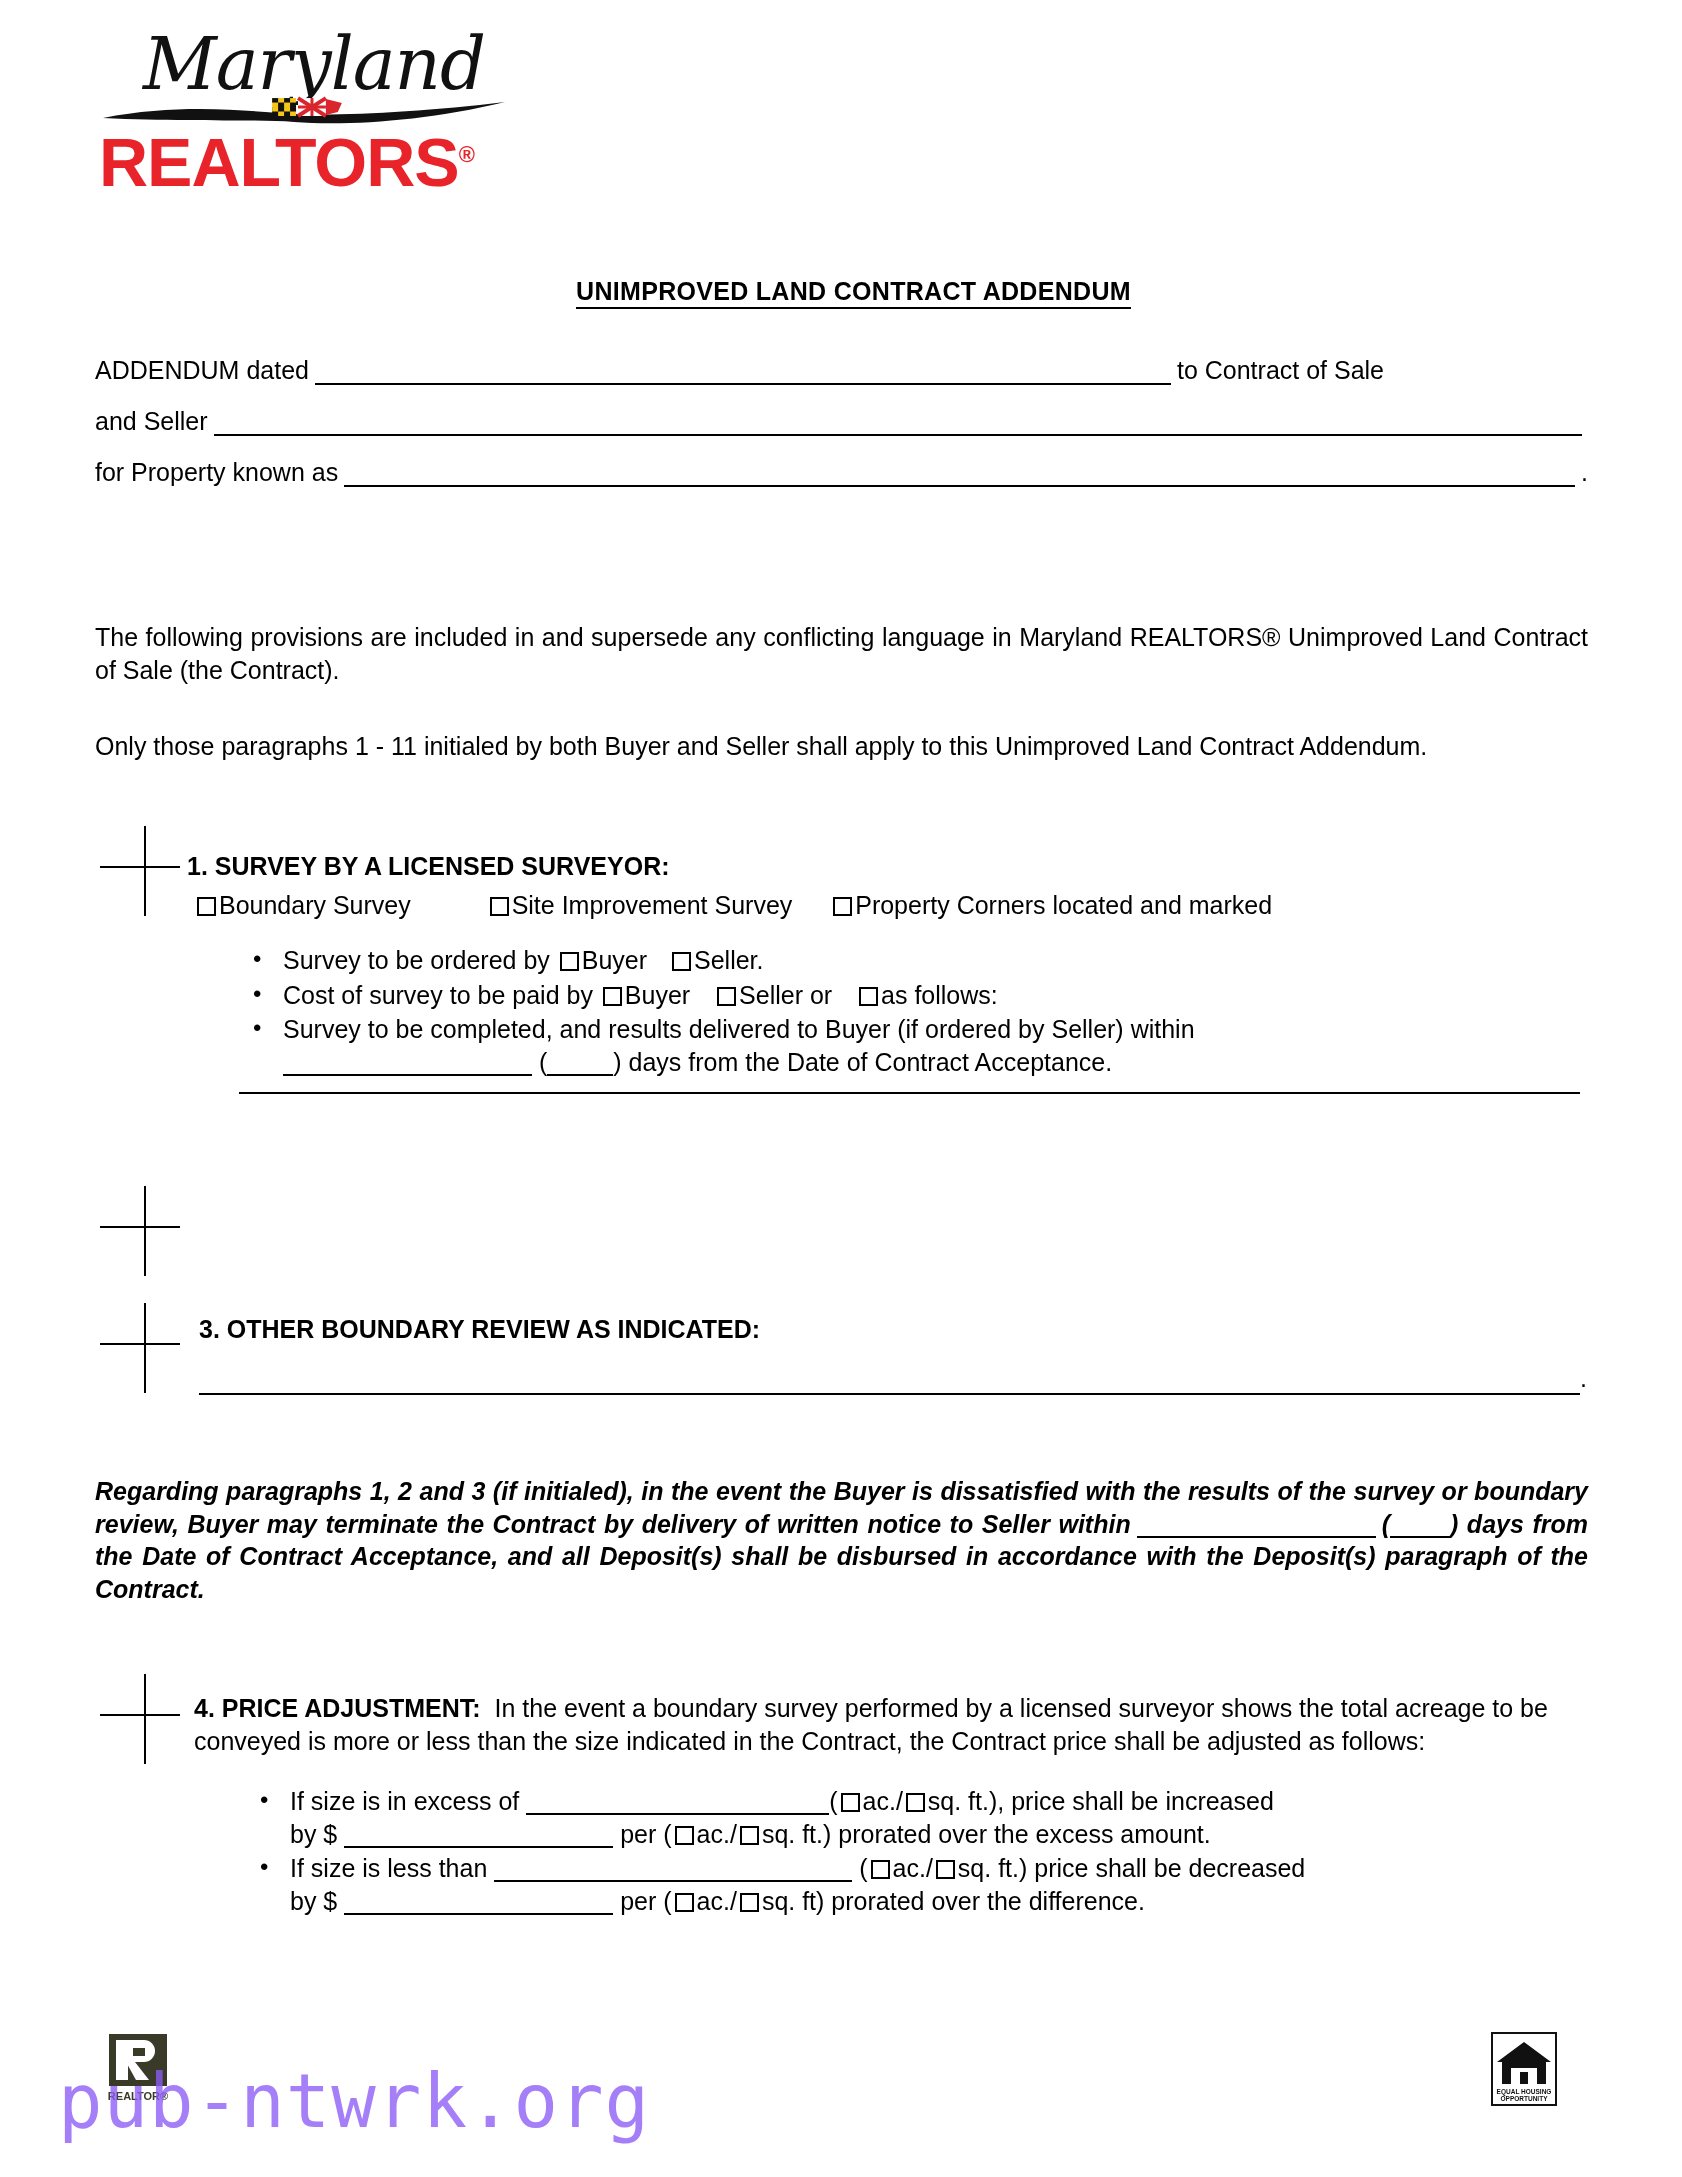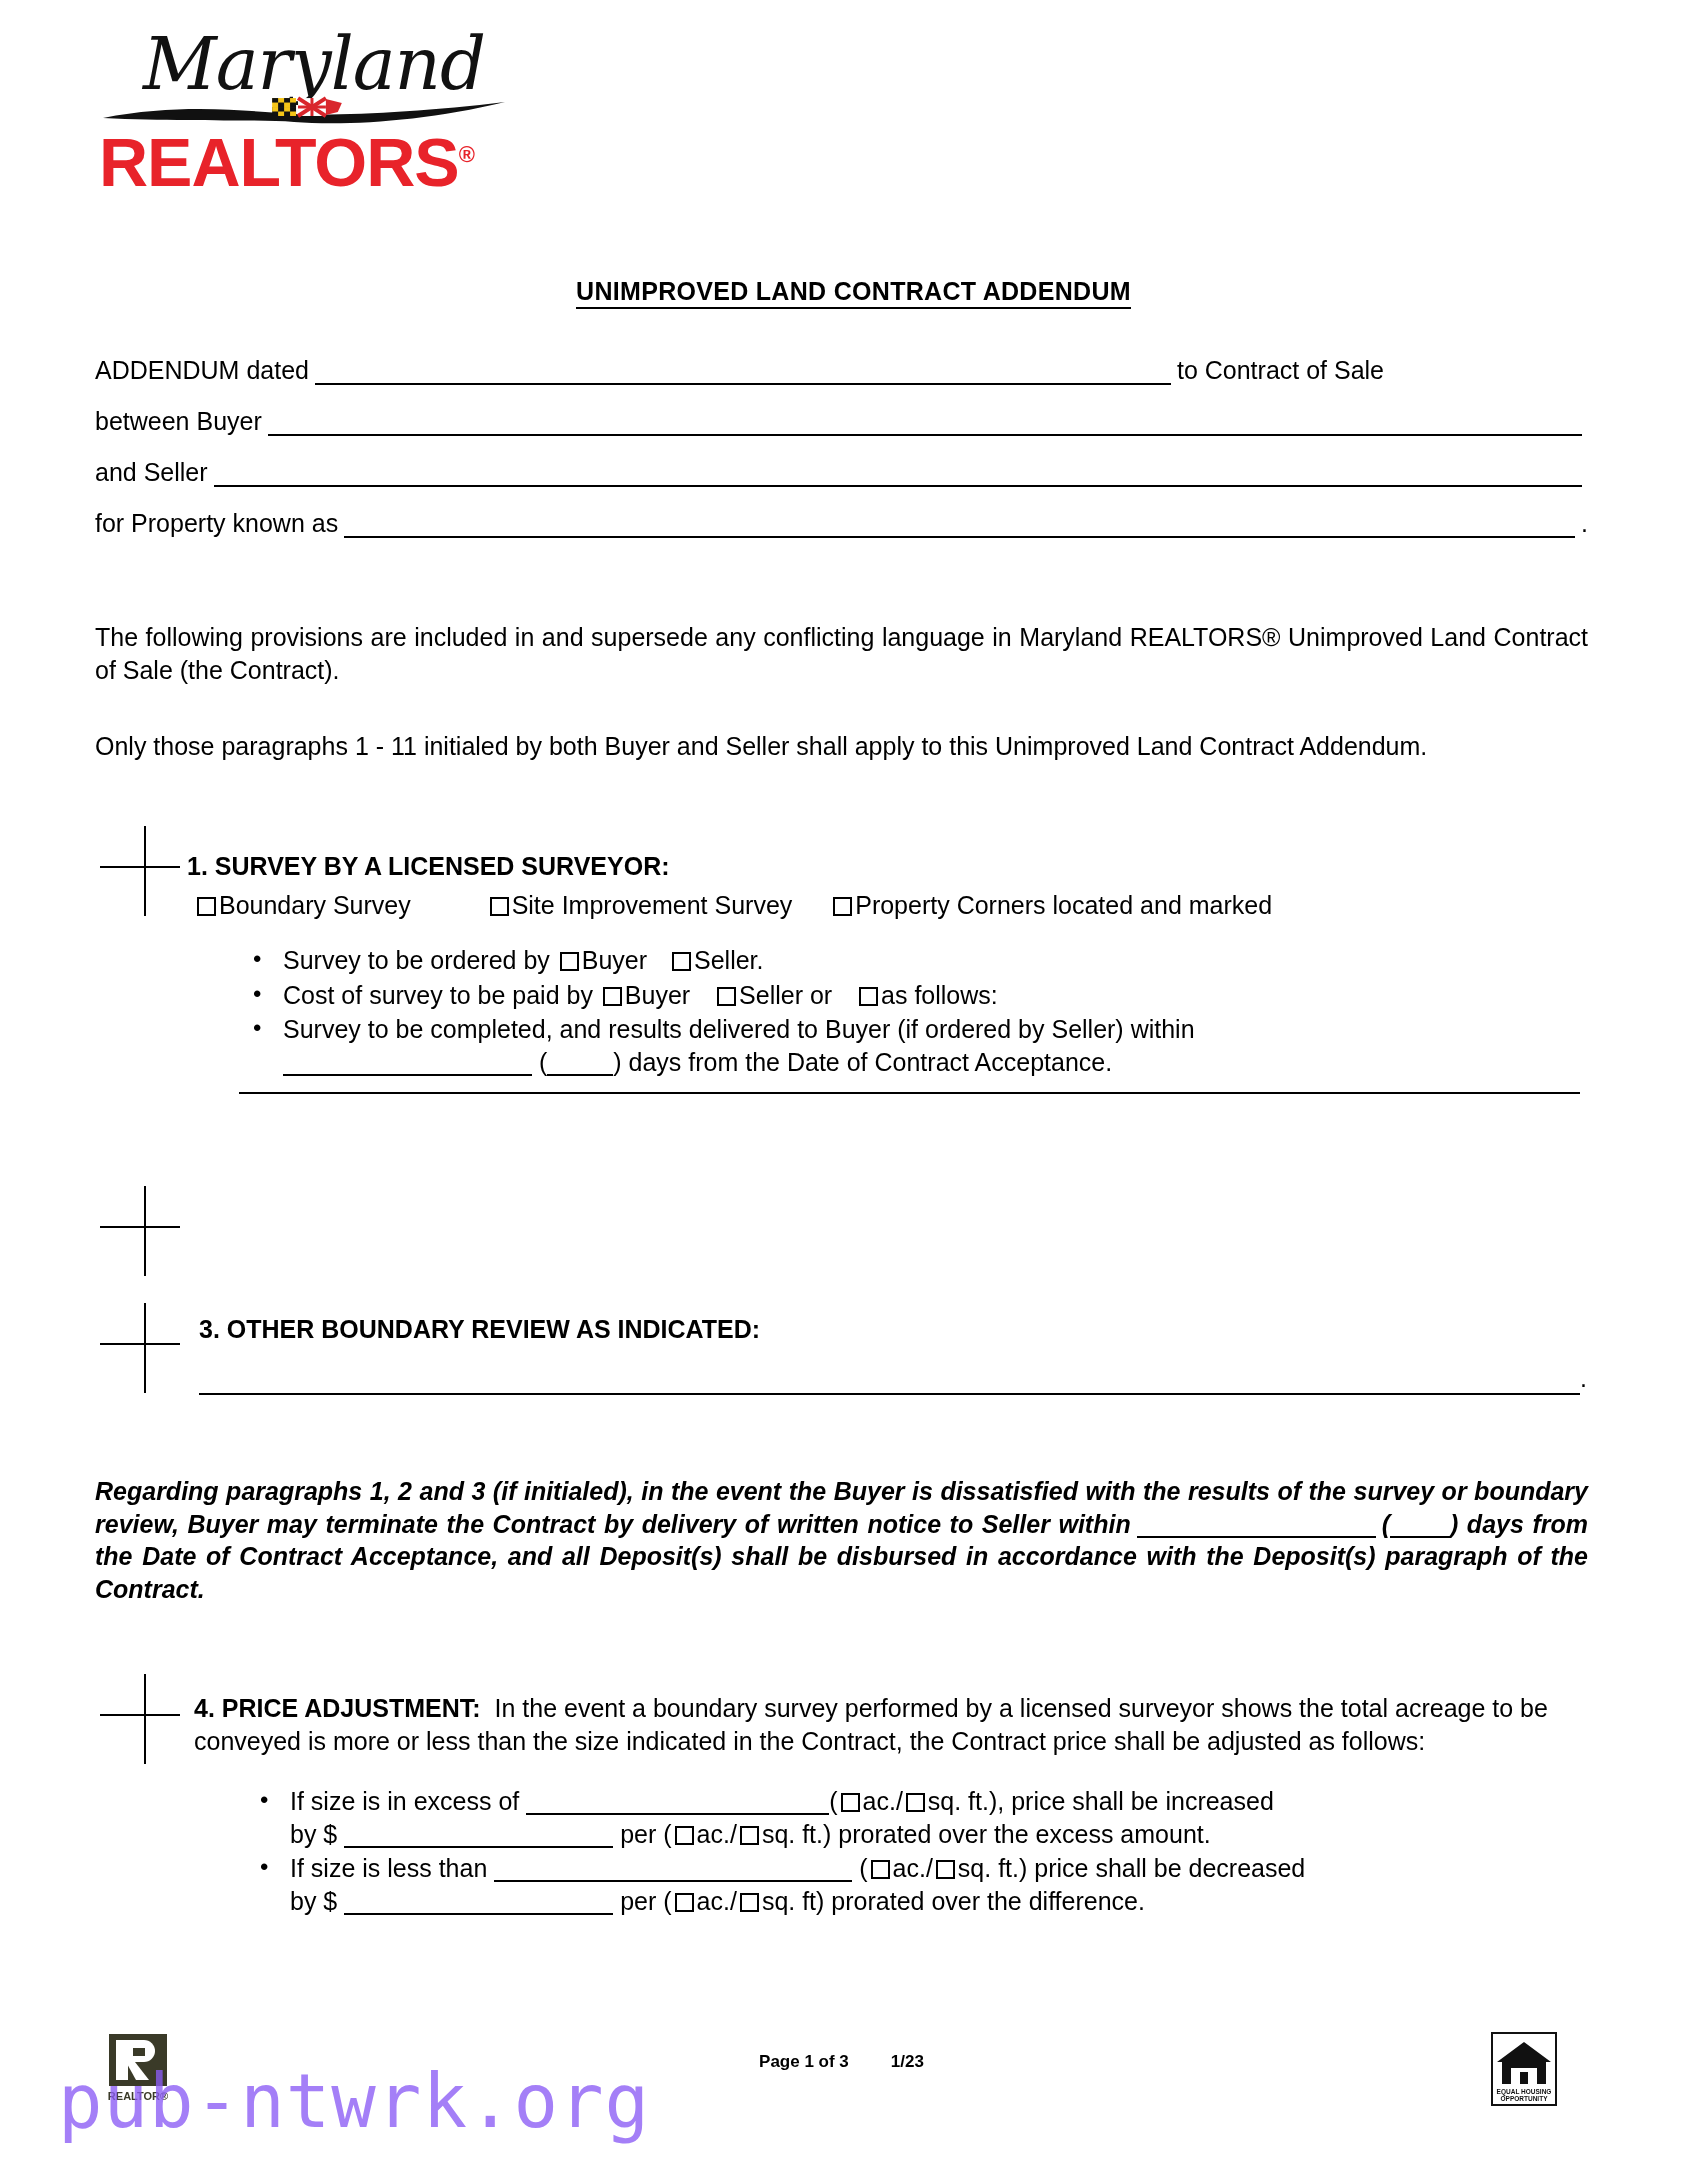--- a/index.html
+++ b/index.html
@@ -133,24 +133,20 @@
   <div class="doc-title"><span>UNIMPROVED LAND CONTRACT ADDENDUM</span></div>
 
   <div class="body-area" style="top:358px;">
 
     <div class="fill-row">
       <span class="lbl">ADDENDUM dated</span>
       <span class="rule" style="max-width:856px;"></span>
       <span class="tail">to Contract of Sale</span>
     </div>
 
-    <div class="fill-row" style="margin-top:24px;">
-      <span class="lbl">between Buyer</span>
-      <span class="rule"></span>
-    </div>
 
     <div class="fill-row" style="margin-top:24px;">
       <span class="lbl">and Seller</span>
       <span class="rule"></span>
     </div>
 
     <div class="fill-row" style="margin-top:24px;">
       <span class="lbl">for Property known as</span>
       <span class="rule"></span>
       <span class="tail">.</span>
@@ -261,23 +257,20 @@
     <svg width="62" height="76" viewBox="0 0 62 76">
       <rect x="2" y="2" width="58" height="52" fill="#3a3a28"></rect>
       <rect x="9" y="8" width="12" height="40" fill="#fff"></rect>
       <path d="M21,8 h16 a11,11 0 0 1 0,22 h-16 z" fill="#fff"></path>
       <path d="M28,30 l14,18 h-13 l-10,-18 z" fill="#fff"></path>
       <rect x="26" y="16" width="12" height="8" fill="#3a3a28"></rect>
       <text x="31" y="68" font-family="Liberation Sans, sans-serif" font-size="11" font-weight="bold" fill="#3a3a28" text-anchor="middle">REALTOR®</text>
     </svg>
   </div>
 
-  <div class="footer-center">
-    <span>Page 1 of 3</span><span class="gap"></span><span>1/23</span>
-  </div>
 
   <div class="eho-logo">
     <svg width="66" height="74" viewBox="0 0 66 74">
       <rect x="1" y="1" width="64" height="72" fill="#fff" stroke="#111" stroke-width="2"></rect>
       <path d="M33,10 L60,30 L55,30 L55,52 L11,52 L11,30 L6,30 Z" fill="#111"></path>
       <rect x="20" y="36" width="26" height="16" fill="#fff"></rect>
       <rect x="29" y="40" width="8" height="12" fill="#111"></rect>
       <text x="33" y="62" font-family="Liberation Sans, sans-serif" font-size="6.5" font-weight="bold" fill="#111" text-anchor="middle">EQUAL HOUSING</text>
       <text x="33" y="69" font-family="Liberation Sans, sans-serif" font-size="6.5" font-weight="bold" fill="#111" text-anchor="middle">OPPORTUNITY</text>
     </svg>

